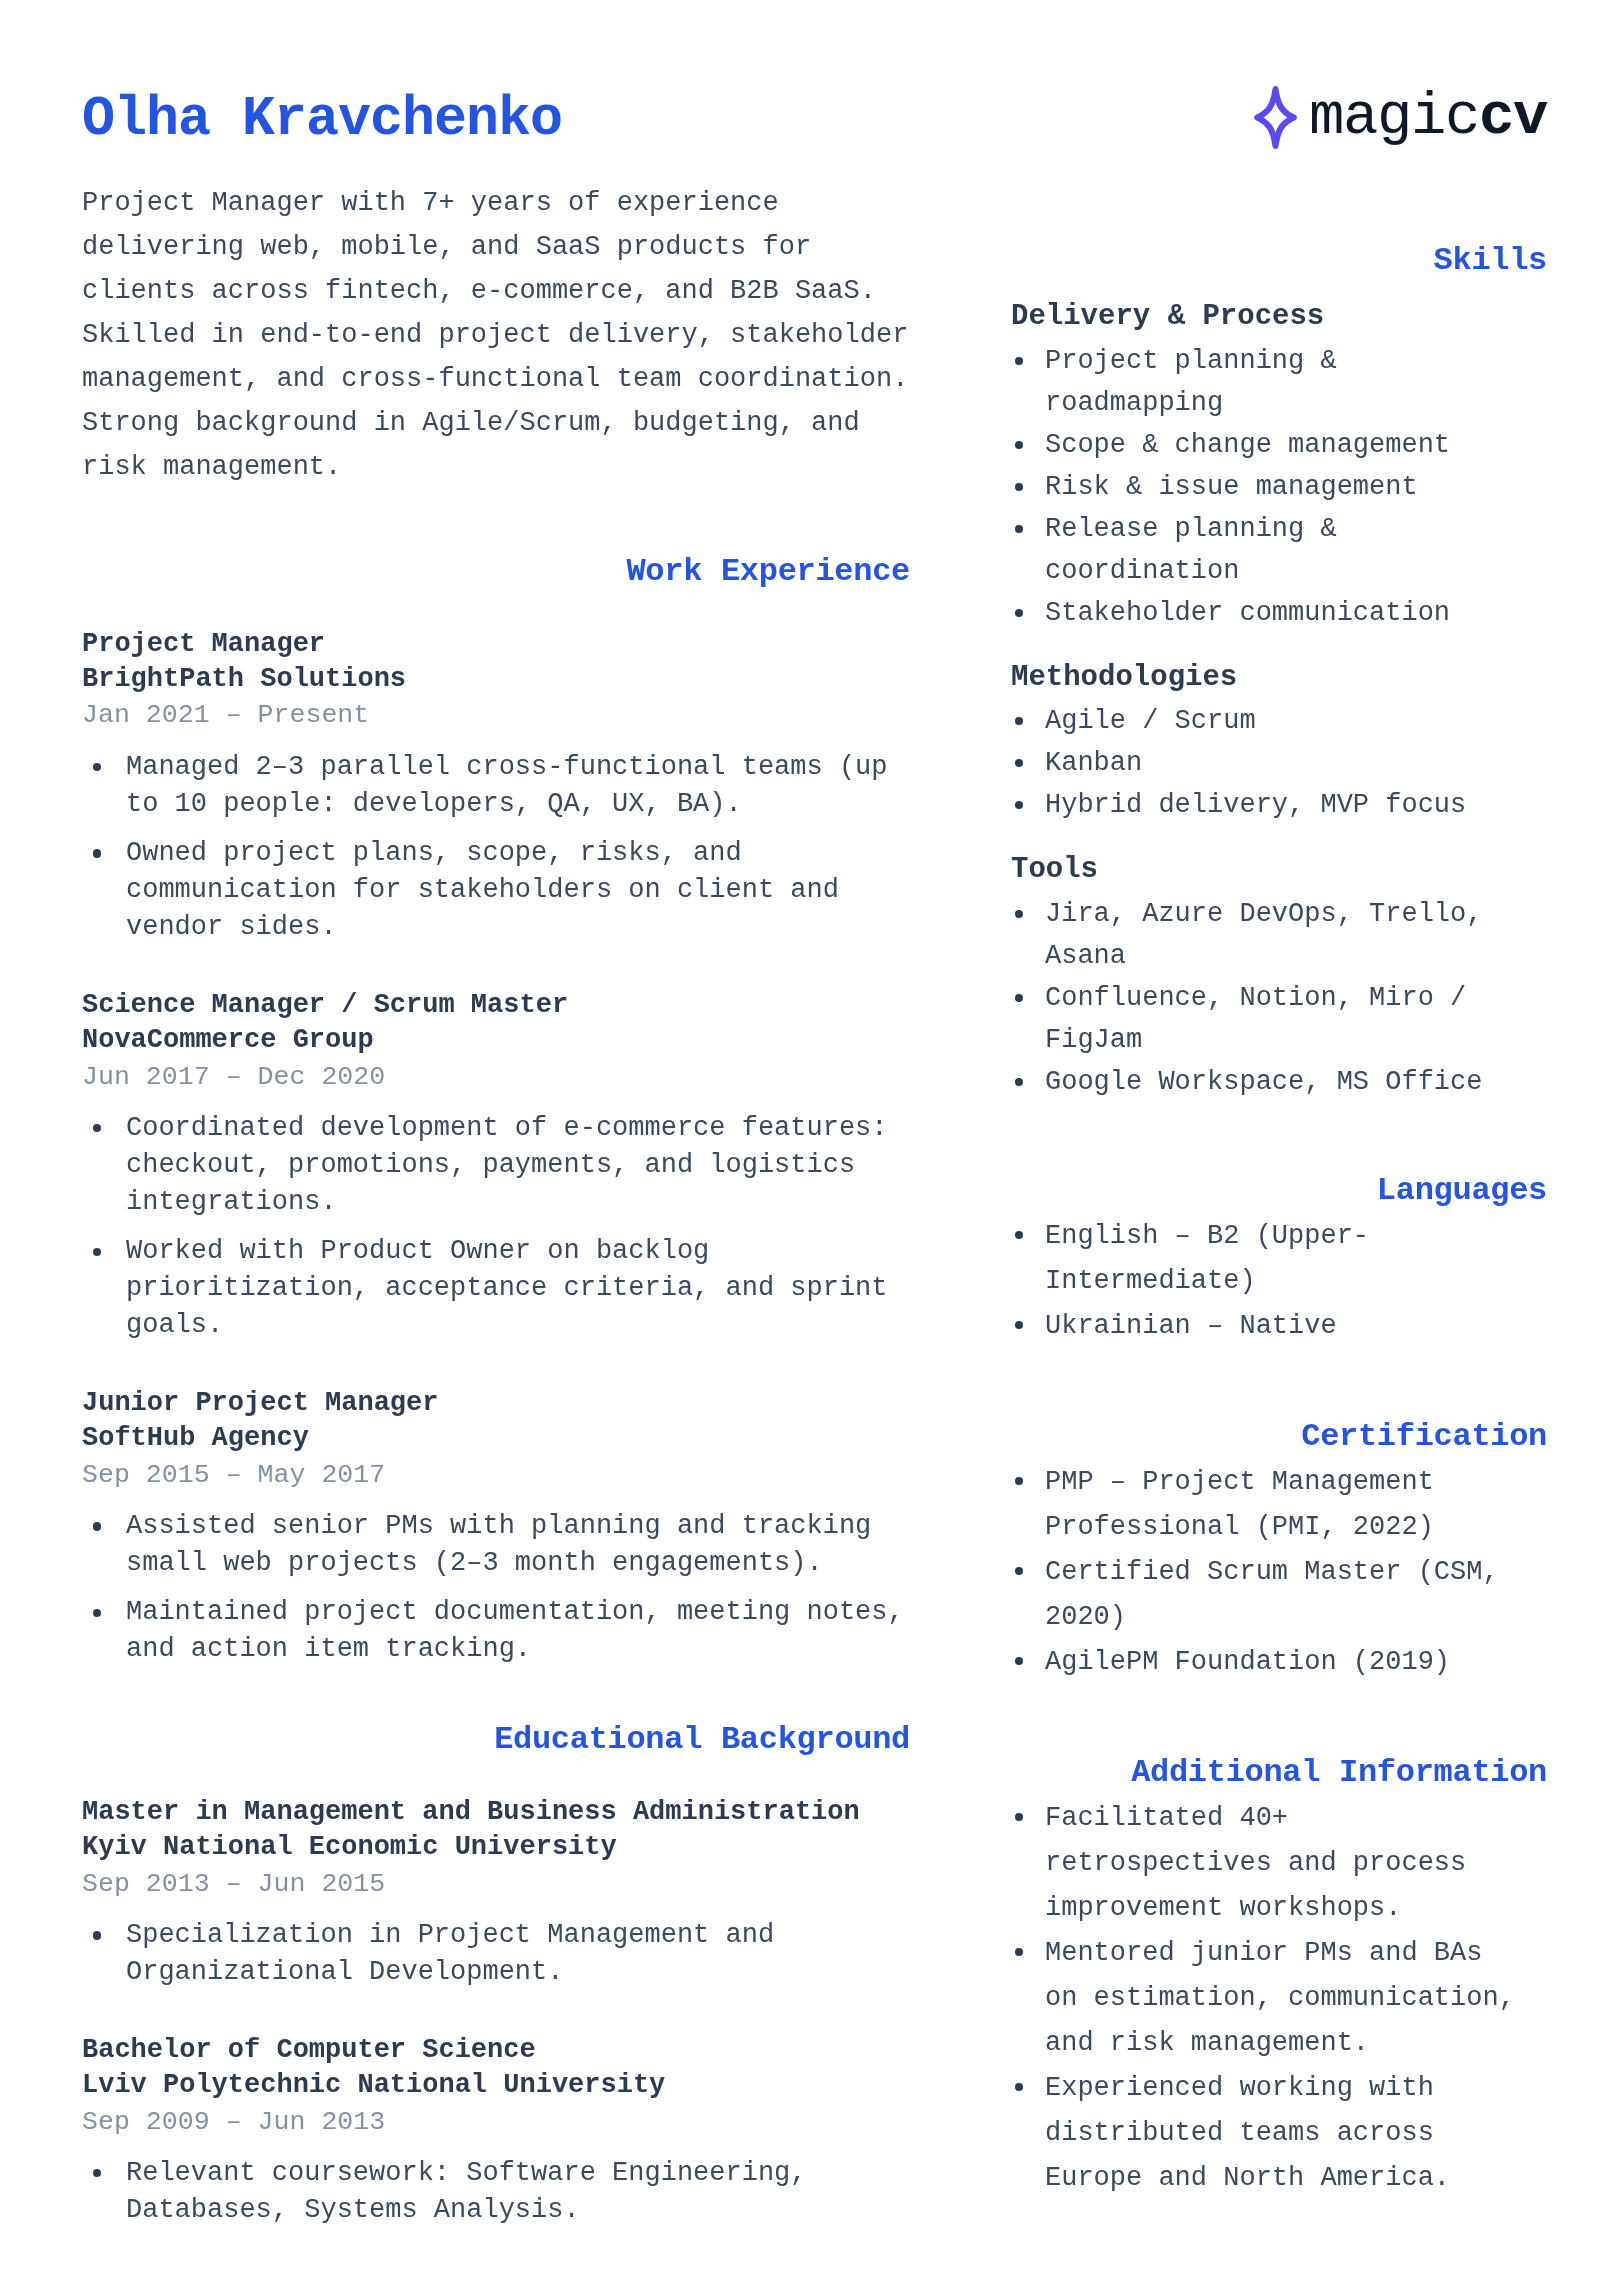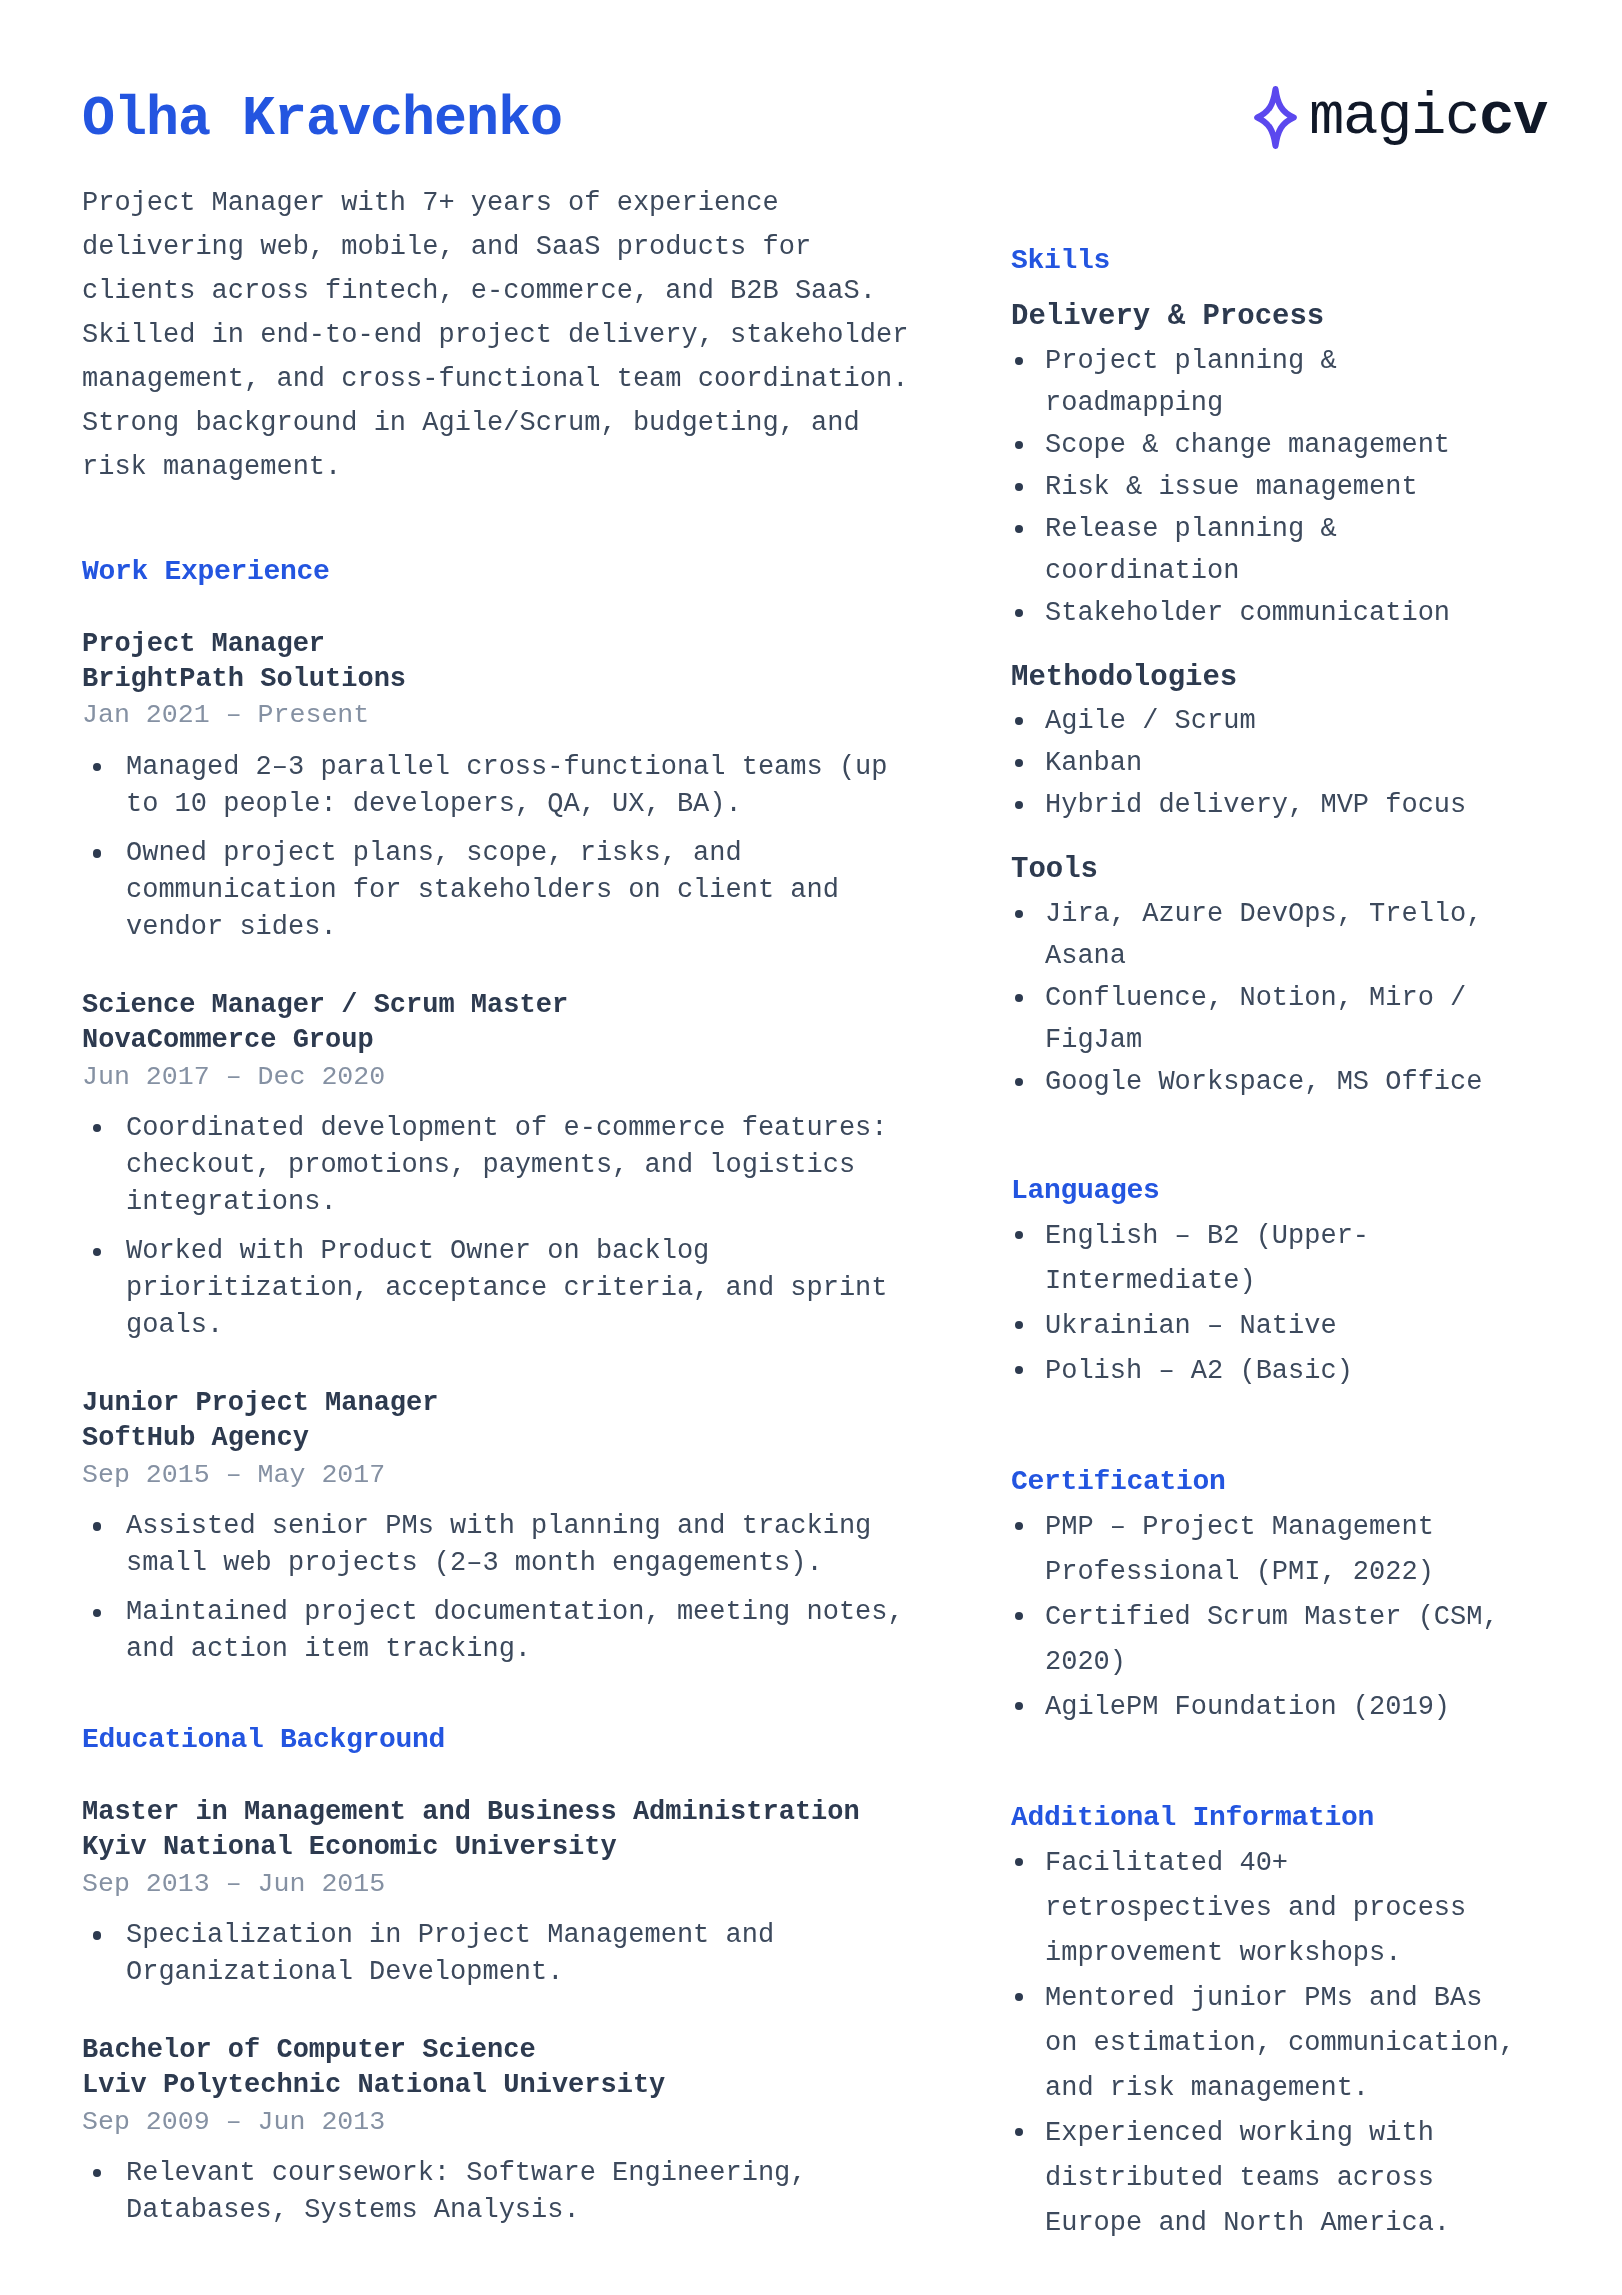--- a/index.html
+++ b/index.html
@@ -30,22 +30,22 @@
     line-height:1;white-space:nowrap;text-align:right;
   }
   .logo-text .bold{font-weight:700;}
   
   .columns{display:flex;margin-top:31px;}
   .col-left{width:828px;flex:none;}
   .col-right{flex:1;margin-left:101px;min-width:0;}
   
   .summary{font-size:27px;line-height:44px;color:var(--ink-body,#3c495c);}
   .sec-h{
-    font-size:28px;font-weight:700;color:var(--accent,#2355e0);
-    letter-spacing:-0.3px;line-height:40px;
+    font-size:32px;font-weight:700;color:var(--accent,#2355e0);
+    letter-spacing:-0.3px;line-height:40px;text-align:right;
   }
   .work{margin-top:63px;}
   .edu{margin-top:52px;}
   .job{margin-top:35px;}
   .job + .job{margin-top:42px;}
   .job-title{font-size:27px;font-weight:700;color:var(--ink-dark,#2d3a4f);line-height:35px;}
   .job-company{font-size:27px;font-weight:700;color:var(--ink-dark,#2d3a4f);line-height:35px;}
   .job-dates{font-size:26.6px;color:var(--ink-muted,#8591a3);line-height:34px;margin-top:1.4px;}
   
   .blist{list-style:none;margin:16.4px 0 0;padding:0;font-size:27px;color:var(--ink-body,#3c495c);}
@@ -175,21 +175,20 @@
           <li>Confluence, Notion, Miro / FigJam</li>
           <li>Google Workspace, MS Office</li>
         </ul>
       </div>
 
       <div class="rsec">
         <div class="sec-h">Languages</div>
         <ul class="rlist airy">
           <li>English – B2 (Upper-Intermediate)</li>
           <li>Ukrainian – Native</li>
-          <li>Polish – A2 (Basic)</li>
         </ul>
       </div>
 
       <div class="rsec">
         <div class="sec-h">Certification</div>
         <ul class="rlist airy">
           <li>PMP – Project Management Professional (PMI, 2022)</li>
           <li>Certified Scrum Master (CSM, 2020)</li>
           <li>AgilePM Foundation (2019)</li>
         </ul>

